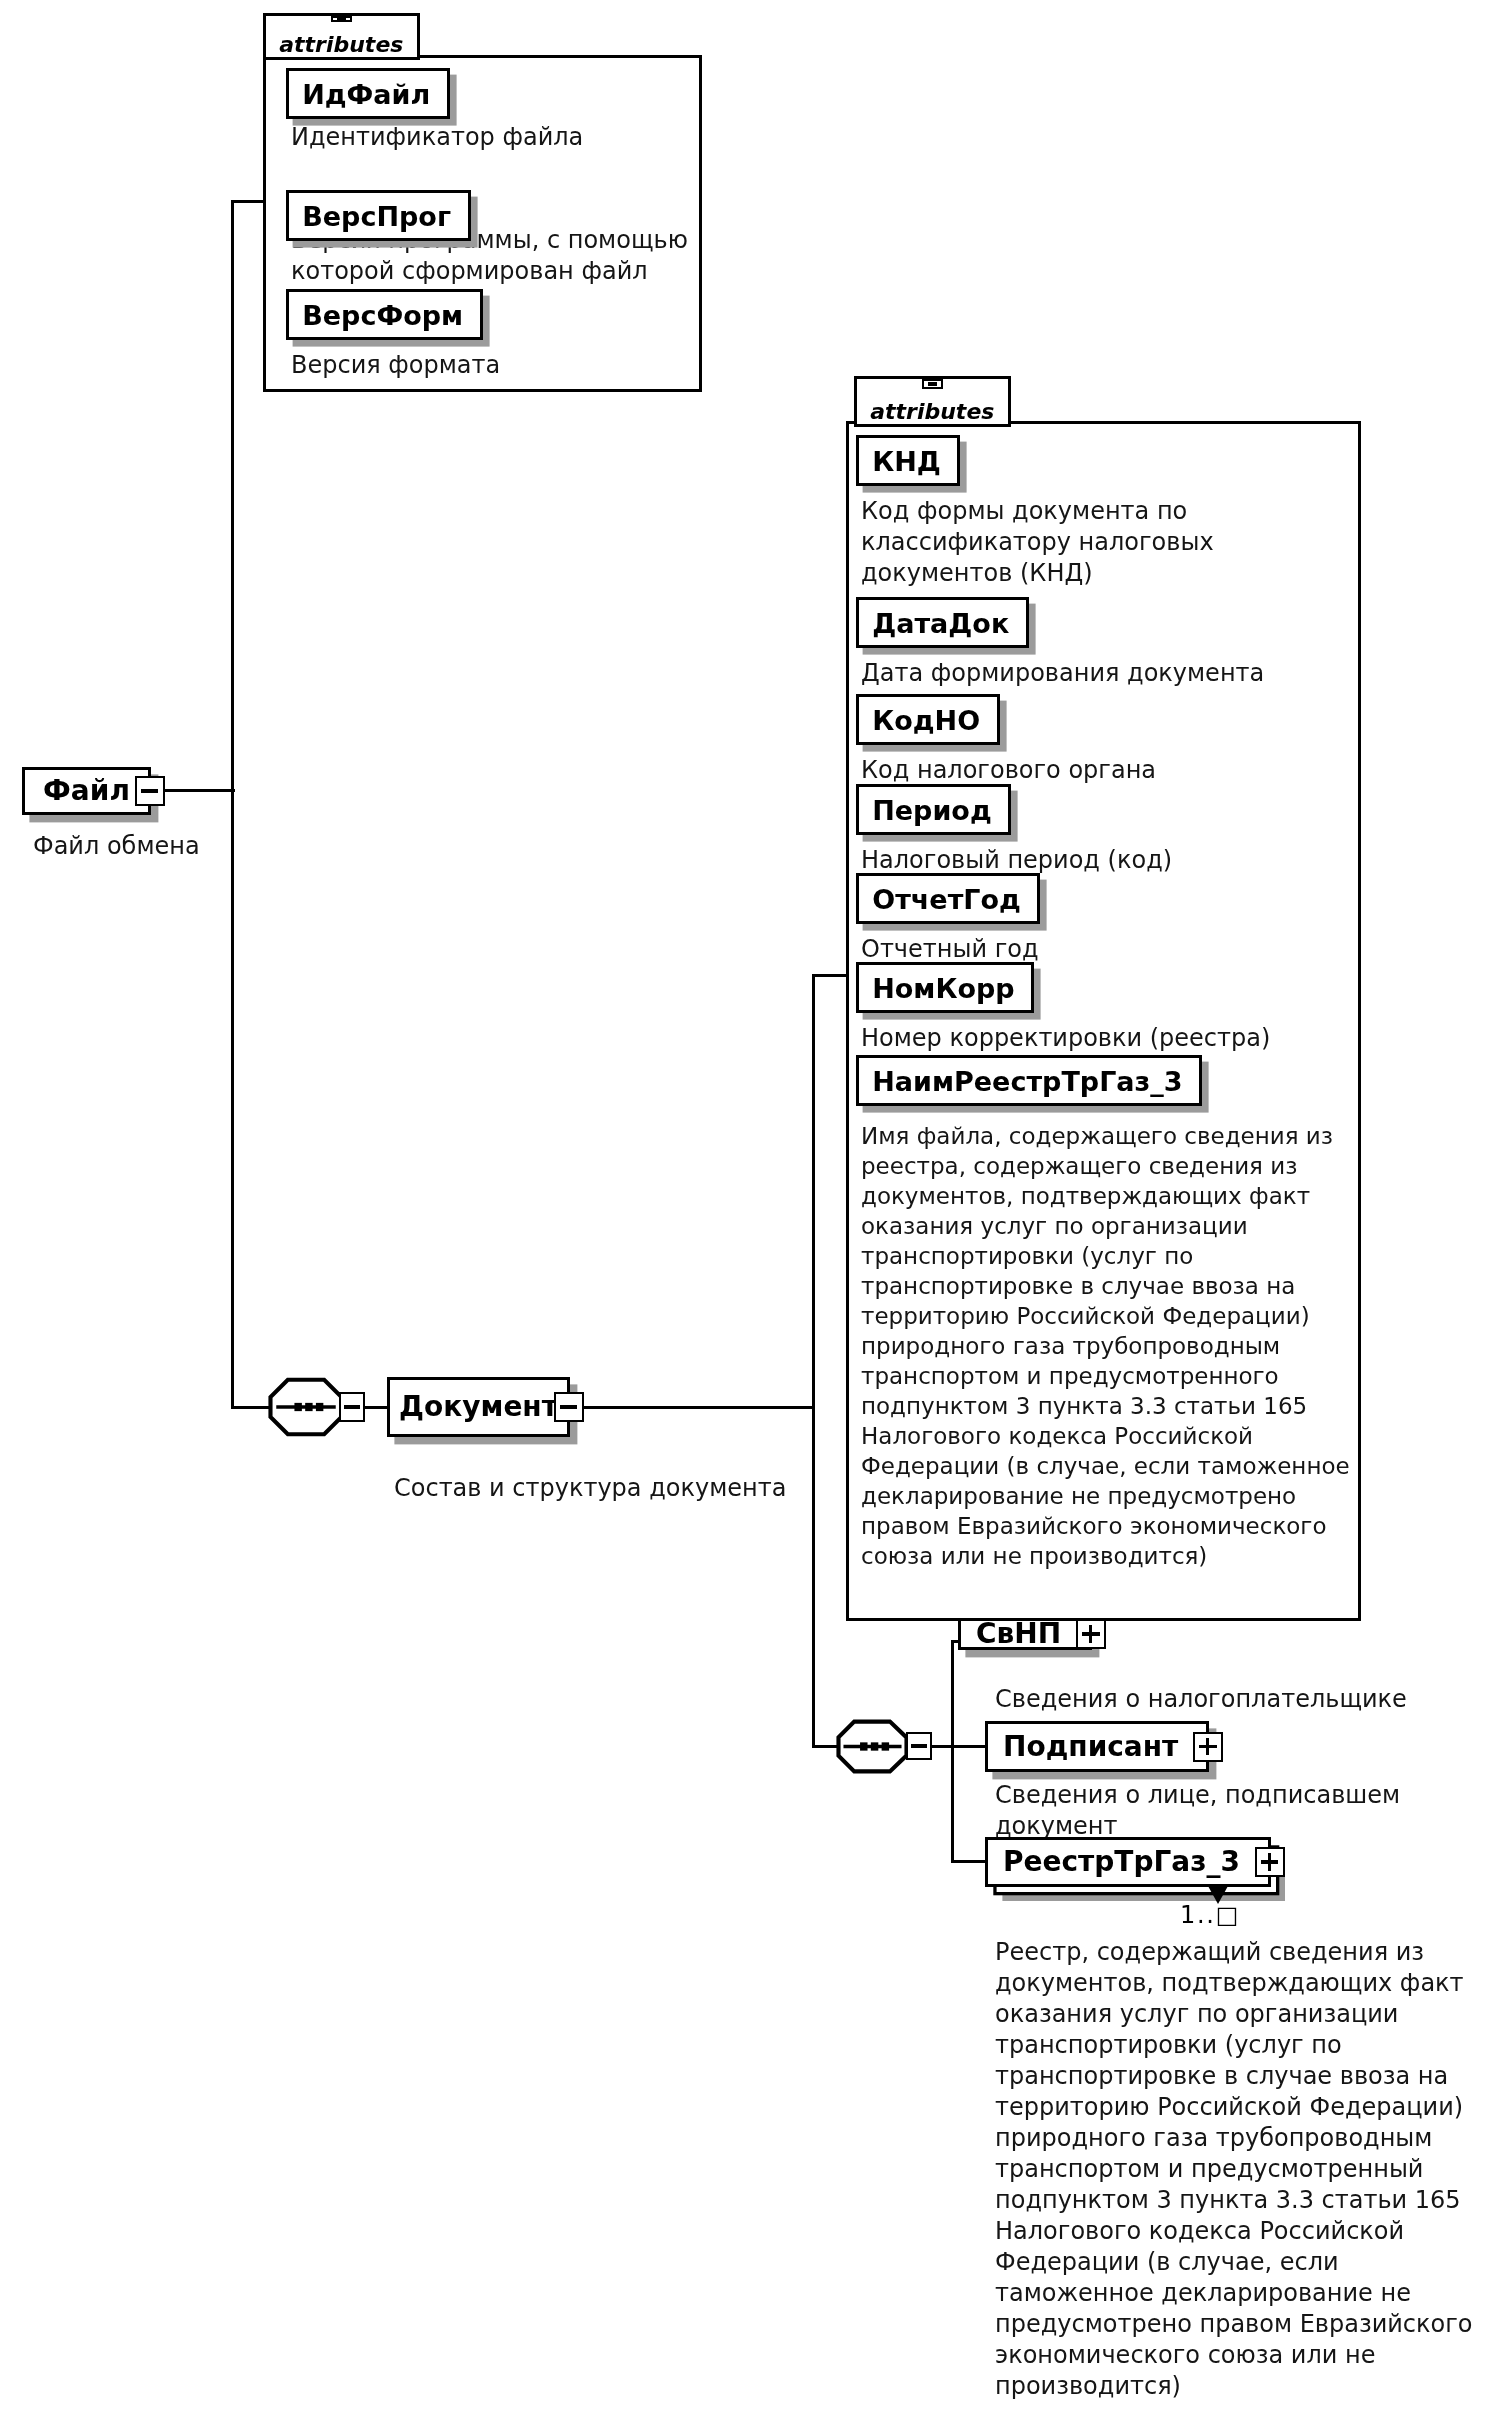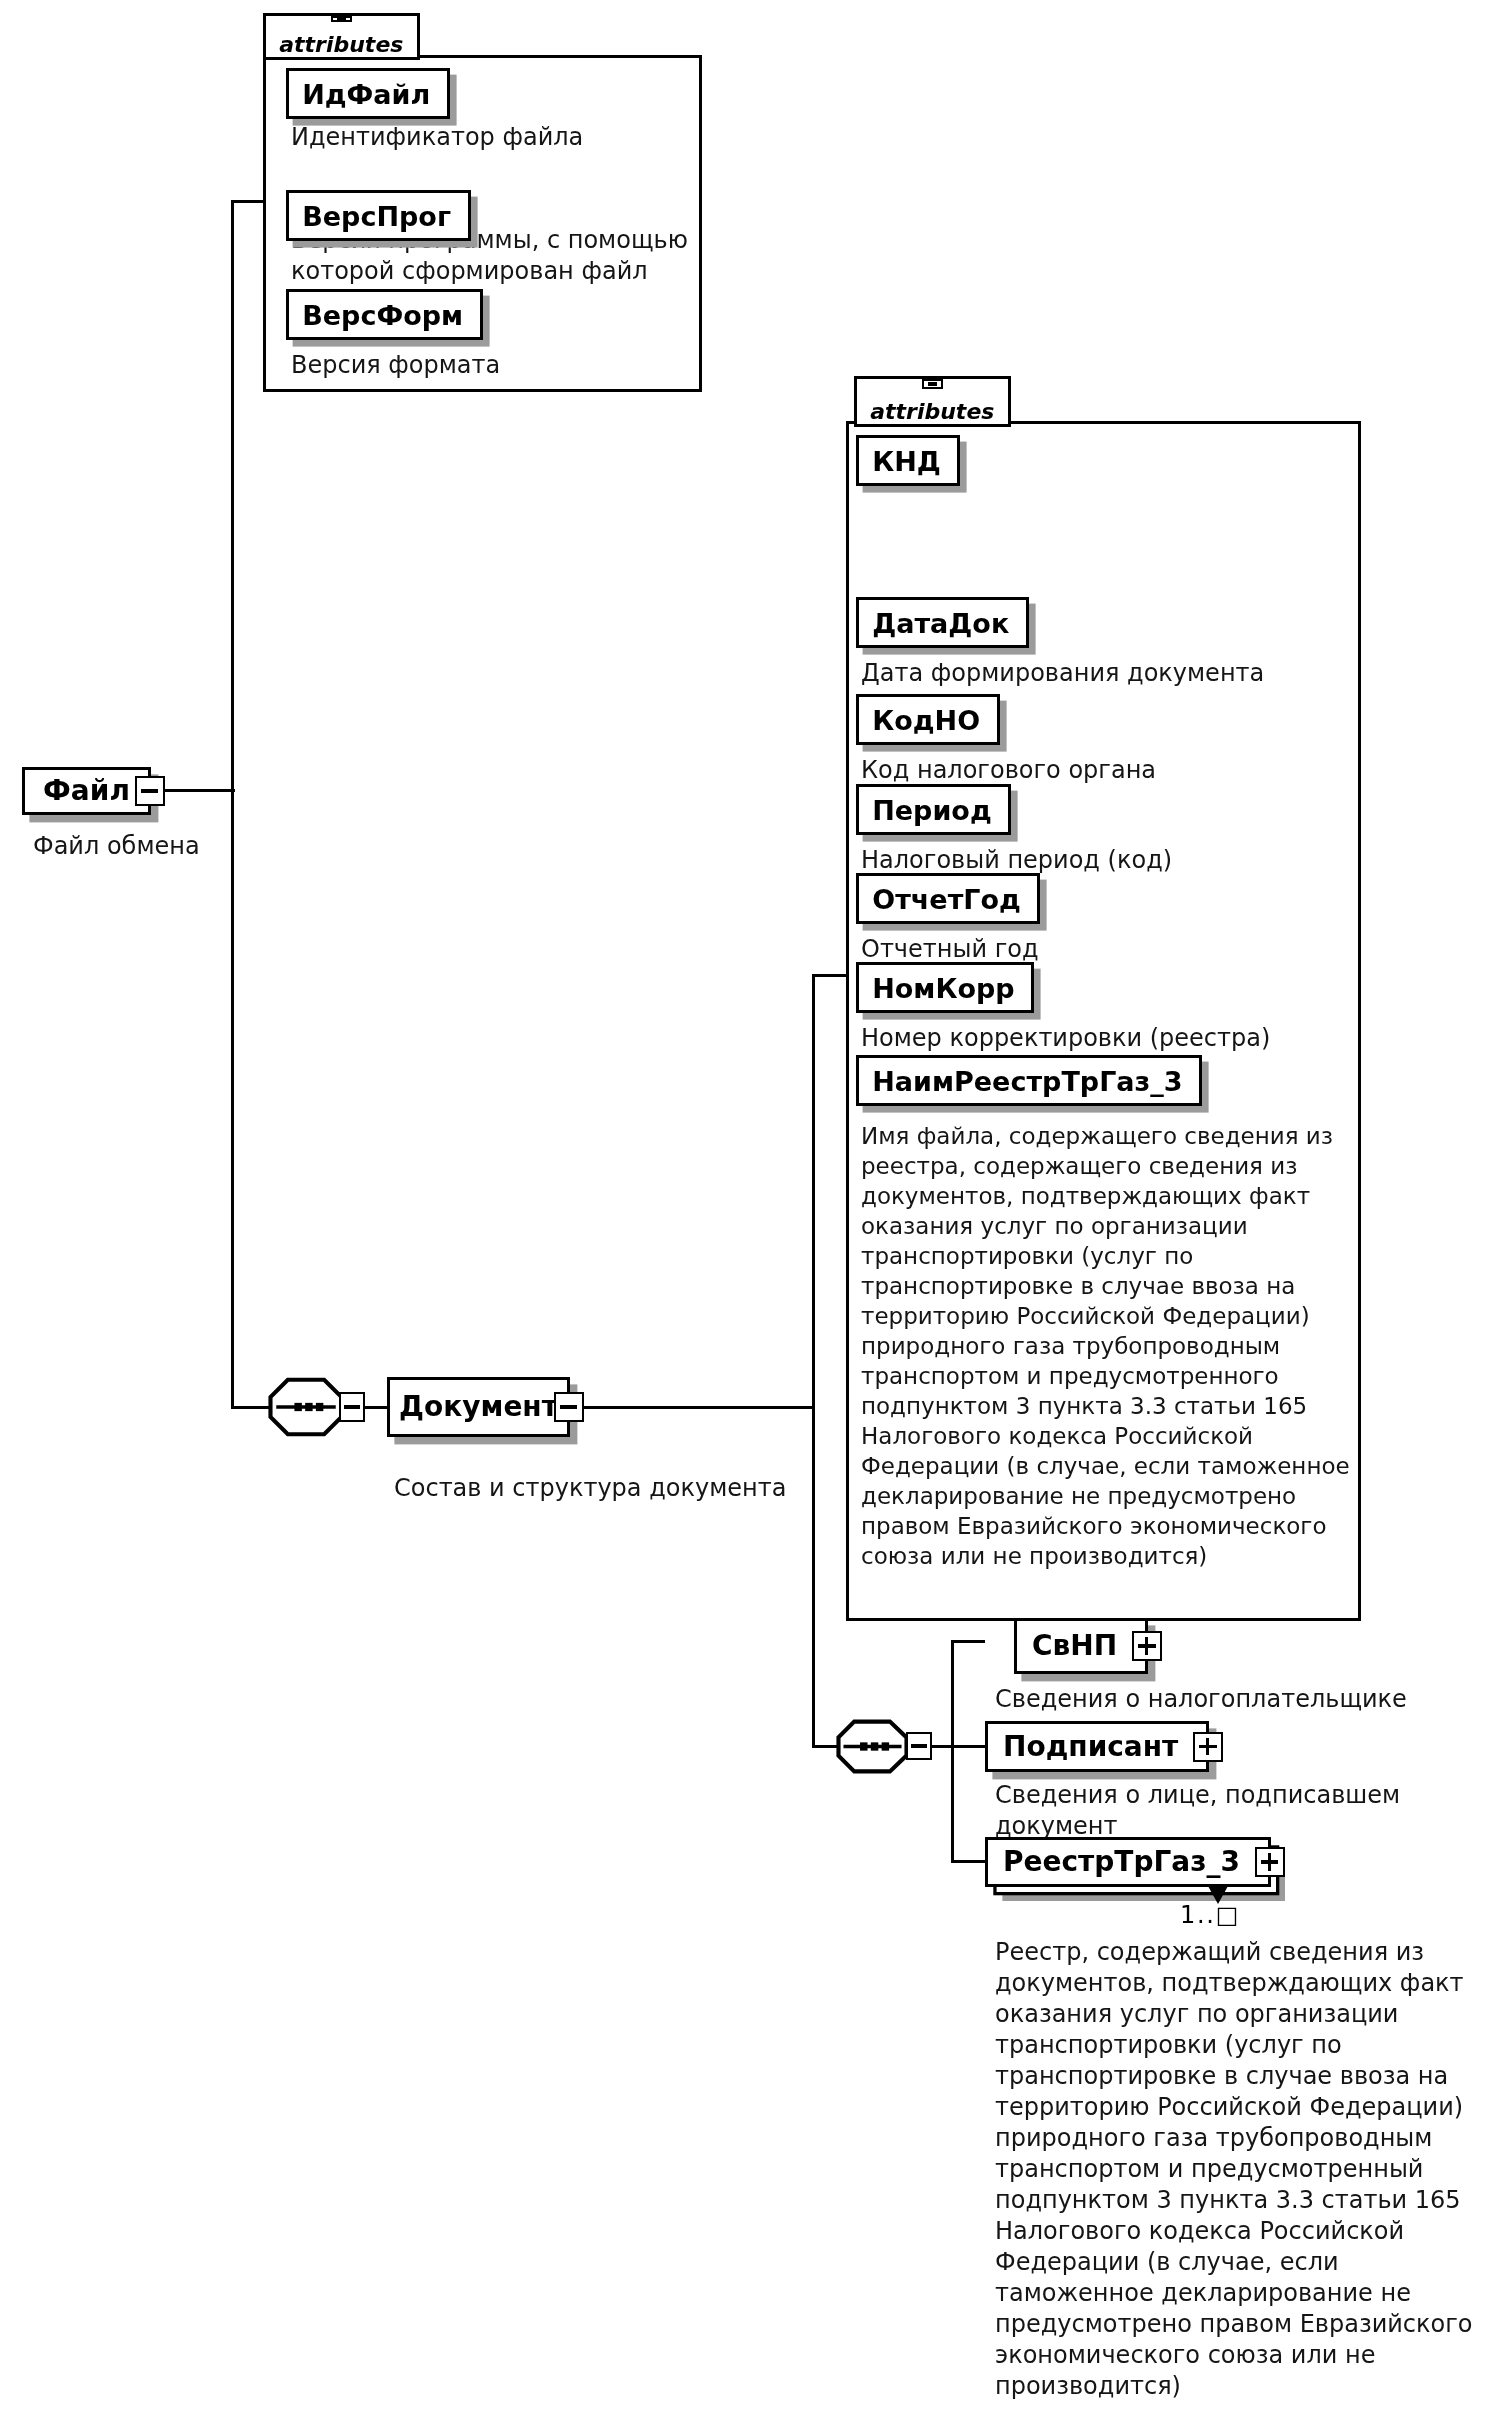--- a/index.html
+++ b/index.html
@@ -117,20 +117,21 @@
 
   <div class="tab" style="left:854px;top:376px;height:45px;">
     <span class="sq" style="width:21.5px;height:21.5px;">
         <span class="bh"></span>
       </span>
     <span>attributes</span>
   </div>
   <div class="panel" style="left:846px;top:421px;width:509px;height:1194px;"></div>
 
   <div class="attr" style="left:856px;top:435px;"><span>КНД</span></div>
+  <div class="desc" style="left:861px;top:496px;width:388px;">Код формы документа по классификатору налоговых документов (КНД)</div>
 
   <div class="attr" style="left:856px;top:597px;"><span>ДатаДок</span></div>
   <div class="desc nowrap" style="left:861px;top:658px;">Дата формирования документа</div>
 
   <div class="attr" style="left:856px;top:694px;"><span>КодНО</span></div>
   <div class="desc nowrap" style="left:861px;top:755px;">Код налогового органа</div>
 
   <div class="attr" style="left:856px;top:784px;"><span>Период</span></div>
   <div class="desc nowrap" style="left:861px;top:845px;">Налоговый период (код)</div>
 
@@ -147,21 +148,21 @@
     <path d="M22 3 L65 3 L85 22 L85 44 L65 63 L22 63 L3 44 L3 22 Z" fill="#fff" stroke="#000" stroke-width="5"></path>
     <line x1="9" y1="33" x2="79" y2="33" stroke="#000" stroke-width="4"></line>
     <rect x="29" y="28" width="9" height="10" fill="#000"></rect>
     <rect x="42" y="28" width="9" height="10" fill="#000"></rect>
     <rect x="55" y="28" width="9" height="10" fill="#000"></rect>
   </svg>
   <div class="seqstub" style="left:906px;top:1732px;width:26.4px;height:28px;">
       <span class="bh"></span>
     </div>
 
-  <div class="elem" style="left:1014px;top:1618px;height:56px;padding-right:28px;">
+  <div class="elem" style="left:958px;top:1618px;height:32px;padding-right:28px;">
     <span>СвНП</span>
     <span class="sq expander plus">
         <span class="bh"></span>
         <span class="bv"></span>
       </span>
   </div>
   <div class="desc nowrap" style="left:995px;top:1684px;">Сведения о налогоплательщике</div>
 
   <div class="elem" style="left:985px;top:1721px;height:51px;padding-right:28px;">
     <span>Подписант</span>

